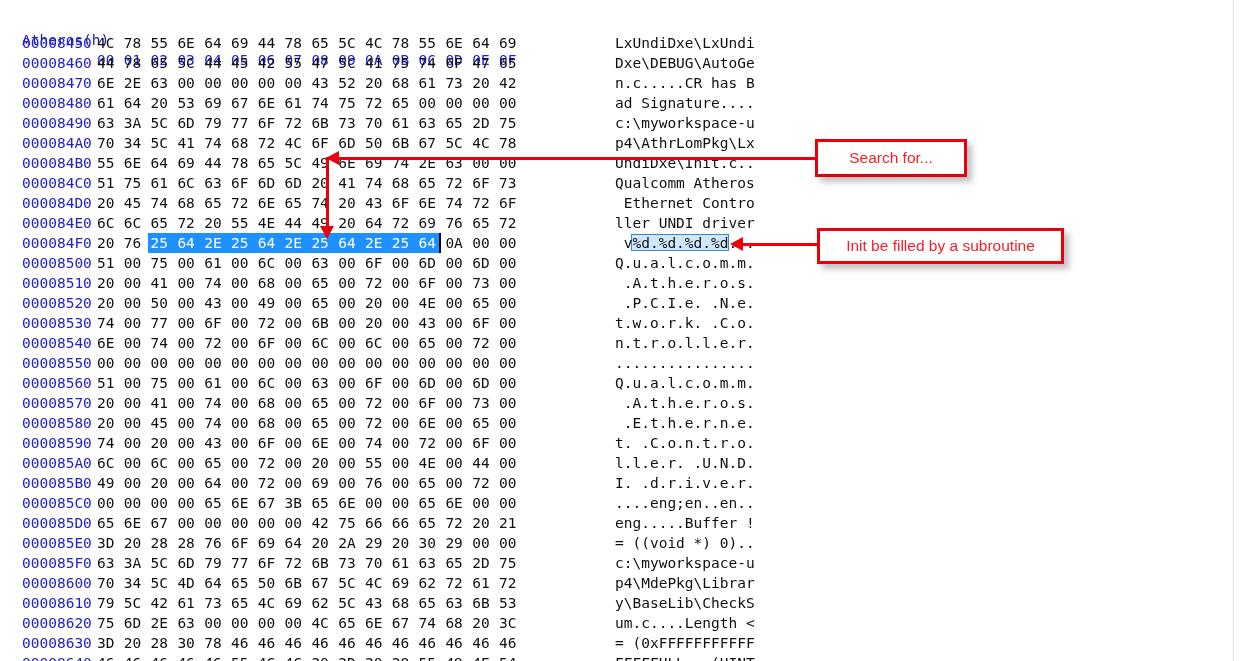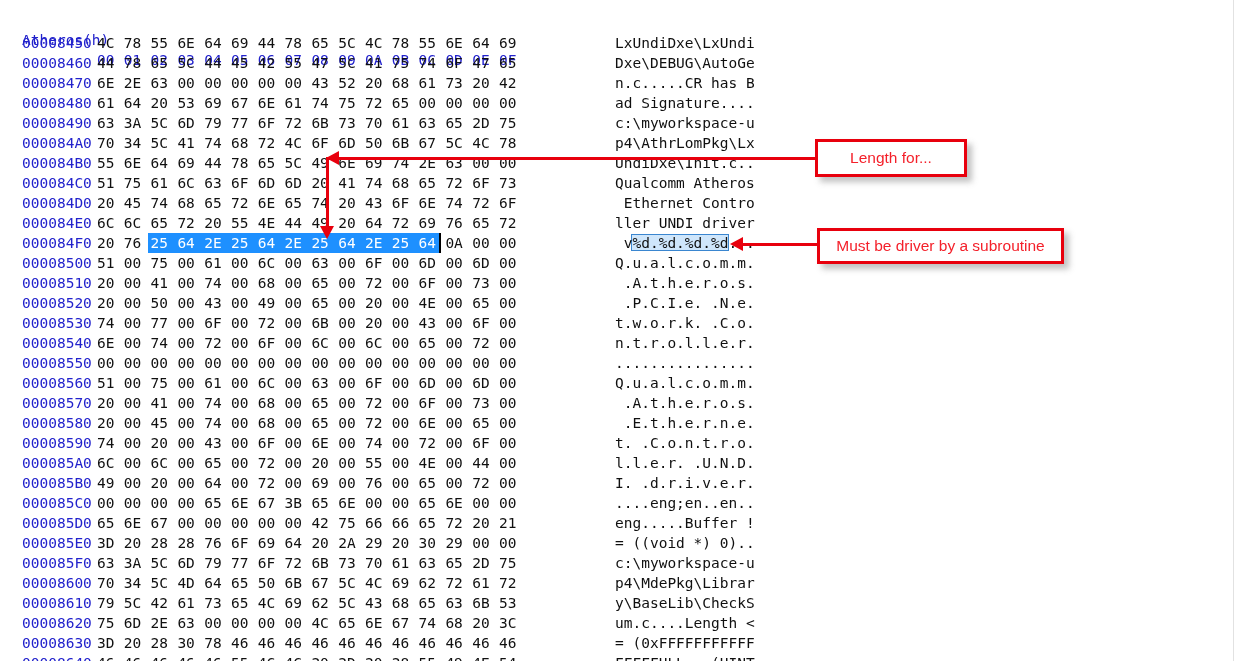--- a/index.html
+++ b/index.html
@@ -181,28 +181,28 @@
       <div class="hex-row" style="top: 593px;"><span class="offset-cell">00008610</span><span class="byte-cell" style="left: 97px;">79</span><span class="byte-cell" style="left: 123.8px;">5C</span><span class="byte-cell" style="left: 150.6px;">42</span><span class="byte-cell" style="left: 177.4px;">61</span><span class="byte-cell" style="left: 204.2px;">73</span><span class="byte-cell" style="left: 231px;">65</span><span class="byte-cell" style="left: 257.8px;">4C</span><span class="byte-cell" style="left: 284.6px;">69</span><span class="byte-cell" style="left: 311.4px;">62</span><span class="byte-cell" style="left: 338.2px;">5C</span><span class="byte-cell" style="left: 365px;">43</span><span class="byte-cell" style="left: 391.8px;">68</span><span class="byte-cell" style="left: 418.6px;">65</span><span class="byte-cell" style="left: 445.4px;">63</span><span class="byte-cell" style="left: 472.2px;">6B</span><span class="byte-cell" style="left: 499px;">53</span><span class="ascii-cell">y\BaseLib\CheckS</span></div>
       <div class="hex-row" style="top: 613px;"><span class="offset-cell">00008620</span><span class="byte-cell" style="left: 97px;">75</span><span class="byte-cell" style="left: 123.8px;">6D</span><span class="byte-cell" style="left: 150.6px;">2E</span><span class="byte-cell" style="left: 177.4px;">63</span><span class="byte-cell" style="left: 204.2px;">00</span><span class="byte-cell" style="left: 231px;">00</span><span class="byte-cell" style="left: 257.8px;">00</span><span class="byte-cell" style="left: 284.6px;">00</span><span class="byte-cell" style="left: 311.4px;">4C</span><span class="byte-cell" style="left: 338.2px;">65</span><span class="byte-cell" style="left: 365px;">6E</span><span class="byte-cell" style="left: 391.8px;">67</span><span class="byte-cell" style="left: 418.6px;">74</span><span class="byte-cell" style="left: 445.4px;">68</span><span class="byte-cell" style="left: 472.2px;">20</span><span class="byte-cell" style="left: 499px;">3C</span><span class="ascii-cell">um.c....Length &lt;</span></div>
       <div class="hex-row" style="top: 633px;"><span class="offset-cell">00008630</span><span class="byte-cell" style="left: 97px;">3D</span><span class="byte-cell" style="left: 123.8px;">20</span><span class="byte-cell" style="left: 150.6px;">28</span><span class="byte-cell" style="left: 177.4px;">30</span><span class="byte-cell" style="left: 204.2px;">78</span><span class="byte-cell" style="left: 231px;">46</span><span class="byte-cell" style="left: 257.8px;">46</span><span class="byte-cell" style="left: 284.6px;">46</span><span class="byte-cell" style="left: 311.4px;">46</span><span class="byte-cell" style="left: 338.2px;">46</span><span class="byte-cell" style="left: 365px;">46</span><span class="byte-cell" style="left: 391.8px;">46</span><span class="byte-cell" style="left: 418.6px;">46</span><span class="byte-cell" style="left: 445.4px;">46</span><span class="byte-cell" style="left: 472.2px;">46</span><span class="byte-cell" style="left: 499px;">46</span><span class="ascii-cell">= (0xFFFFFFFFFFF</span></div>
       <div class="hex-row" style="top: 653px;"><span class="offset-cell">00008640</span><span class="byte-cell" style="left: 97px;">46</span><span class="byte-cell" style="left: 123.8px;">46</span><span class="byte-cell" style="left: 150.6px;">46</span><span class="byte-cell" style="left: 177.4px;">46</span><span class="byte-cell" style="left: 204.2px;">46</span><span class="byte-cell" style="left: 231px;">55</span><span class="byte-cell" style="left: 257.8px;">4C</span><span class="byte-cell" style="left: 284.6px;">4C</span><span class="byte-cell" style="left: 311.4px;">20</span><span class="byte-cell" style="left: 338.2px;">2D</span><span class="byte-cell" style="left: 365px;">20</span><span class="byte-cell" style="left: 391.8px;">28</span><span class="byte-cell" style="left: 418.6px;">55</span><span class="byte-cell" style="left: 445.4px;">49</span><span class="byte-cell" style="left: 472.2px;">4E</span><span class="byte-cell" style="left: 499px;">54</span><span class="ascii-cell">FFFFFULL - (UINT</span></div>
     </div>
 
   <div id="right-rule"></div>
 </div>
 
 <div class="callout" id="callout-search" style="left:815px; top:139px; width:152px; height:38px;">
-  <span>Length for...</span>
+  <span>Search for...</span>
 </div>
 
 <div class="ann-line h" style="left:326px; top:157px; width:489px;"></div>
 
 <div class="arrow-head arrow-left" style="left:326px; top:151px;"></div>
 
 <div class="ann-line v" style="left:326px; top:157px; height:74px;"></div>
 
 <div class="arrow-head arrow-down" style="left:320px; top:226px;"></div>
 
 <div class="callout" id="callout-subroutine" style="left:817px; top:228px; width:247px; height:36px;">
-  <span>Must be driver by a subroutine</span>
+  <span>Init be filled by a subroutine</span>
 </div>
 <div class="ann-line h" style="left:742px; top:243px; width:75px;"></div>
 <div class="arrow-head arrow-left" style="left:730px; top:237px;"></div>
 
 </body></html>

